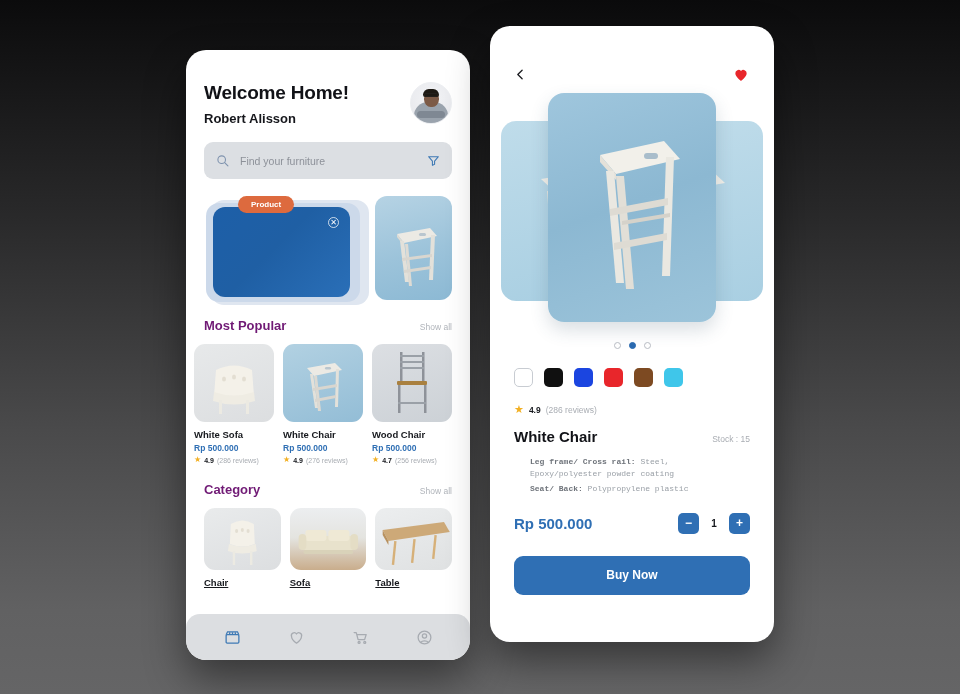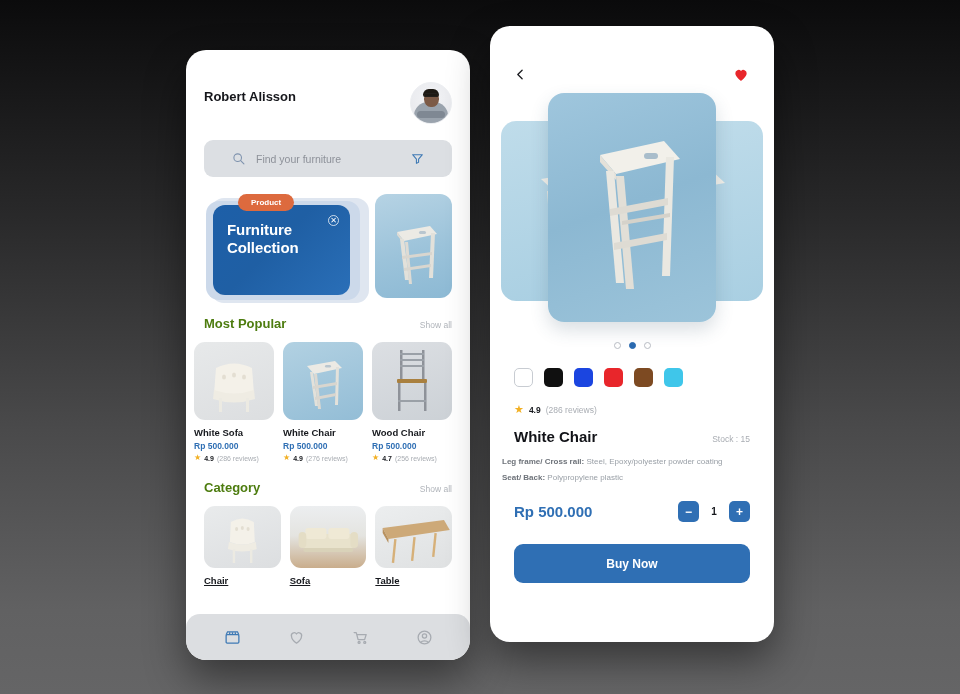--- a/index.html
+++ b/index.html
@@ -77,21 +77,21 @@
     background: #7f8893; border-radius: 4px;
   }
 
   
   .search-bar {
     margin: 16px 18px 0 18px;
     height: 37px;
     background: #dcdfe3;
     border-radius: 9px;
     display: flex; align-items: center;
-    padding: 0 28px;
+    padding: 0 12px;
     gap: 11px;
   }
   .search-ph { font-size: 10.5px; color: #8d9199; flex: 1; }
 
   
   .banner-wrap {
     margin: 17px 18px 0 18px;
     display: flex; gap: 9px; align-items: flex-start;
     position: relative;
   }
@@ -134,21 +134,21 @@
     width: 77px; height: 104px; border-radius: 12px;
     background: linear-gradient(165deg, #b6d3e4 0%, #9cc3da 55%, #8cb9d4 100%);
     position: relative; overflow: hidden; flex: 0 0 auto;
   }
 
   
   .sec-head {
     display: flex; align-items: baseline; justify-content: space-between;
     margin: 18px 18px 0 18px;
   }
-  .sec-title { font-size: 13px; font-weight: bold; color: #4d7c0f; }
+  .sec-title { font-size: 13px; font-weight: bold; color: #701a75; }
   .sec-link { font-size: 8.5px; color: #b0b4ba; }
 
   .prod-row {
     display: flex; gap: 9px; margin: 11px 18px 0 8px;
   }
   .prod-card { flex: 1; }
   .prod-img {
     width: 100%; height: 78px; border-radius: 11px;
     position: relative; overflow: hidden;
   }
@@ -223,21 +223,21 @@
   .rate-row .rc { font-size: 8.5px; color: #a9adb3; }
 
   
   .title-row {
     display: flex; align-items: baseline; justify-content: space-between;
     padding: 0 24px; margin-top: 13px;
   }
   .p-title { font-size: 15px; font-weight: bold; color: #111217; }
   .p-stock { font-size: 8.5px; color: #a9adb3; }
 
-  .spec { padding: 0 12px; margin-top: 11px; font-size: 8px; color: #9aa0a7; line-height: 1.45; }
+  .spec { padding: 0 40px; margin-top: 11px; font-size: 8px; color: #9aa0a7; line-height: 1.45; font-family: Liberation Mono, monospace; }
   .spec b { color: #6e737a; font-weight: bold; }
   .spec.second { margin-top: 4px; }
 
   .price-row {
     display: flex; align-items: center; justify-content: space-between;
     padding: 0 24px; margin-top: 18px;
   }
   .price { font-size: 15px; font-weight: bold; color: #2f6fb4; }
   .stepper { display: flex; align-items: center; gap: 11px; }
   .step-btn {
@@ -261,20 +261,21 @@
 </style>
 </head>
 <body>
 
 <div class="stage">
 
   <div class="phone phone-left">
 
     <div class="l-header">
       <div>
+        <div class="welcome-title">Welcome Home!</div>
         <div class="welcome-sub">Robert Alisson</div>
       </div>
       <div class="avatar">
         <div class="av-body"></div>
         <div class="av-arms"></div>
         <div class="av-head"></div>
         <div class="av-hair"></div>
         <div class="av-glass"></div>
       </div>
     </div>
@@ -292,24 +293,20 @@
           <path d="M3 5h18l-7 8v6l-4 2v-8z" stroke-linejoin="round"></path>
         </svg>
       </span>
     </div>
 
     <div class="banner-wrap">
       <div class="banner-card-area">
         <div class="banner-ghost"></div>
         <div class="banner-ghost2"></div>
         <div class="banner-main">
-          <div class="banner-text">
-            <span>Furniture</span><br>
-            <span>Collection</span>
-          </div>
           <div class="banner-close">✕</div>
         </div>
         <div class="banner-badge">Product</div>
       </div>
       <div class="banner-thumb">
         <svg viewBox="0 0 77 104" width="77" height="104">
           <polygon points="22,38 55,32 62,40 29,47" fill="#eceae4"></polygon>
           <polygon points="22,38 29,47 29,50 22,41" fill="#dedbd4"></polygon>
           <rect x="44" y="37" width="7" height="3" rx="1.5" fill="#b9c6cf"></rect>
           <polygon points="25,45 29,45 34,86 30,86" fill="#e3e1da"></polygon>

